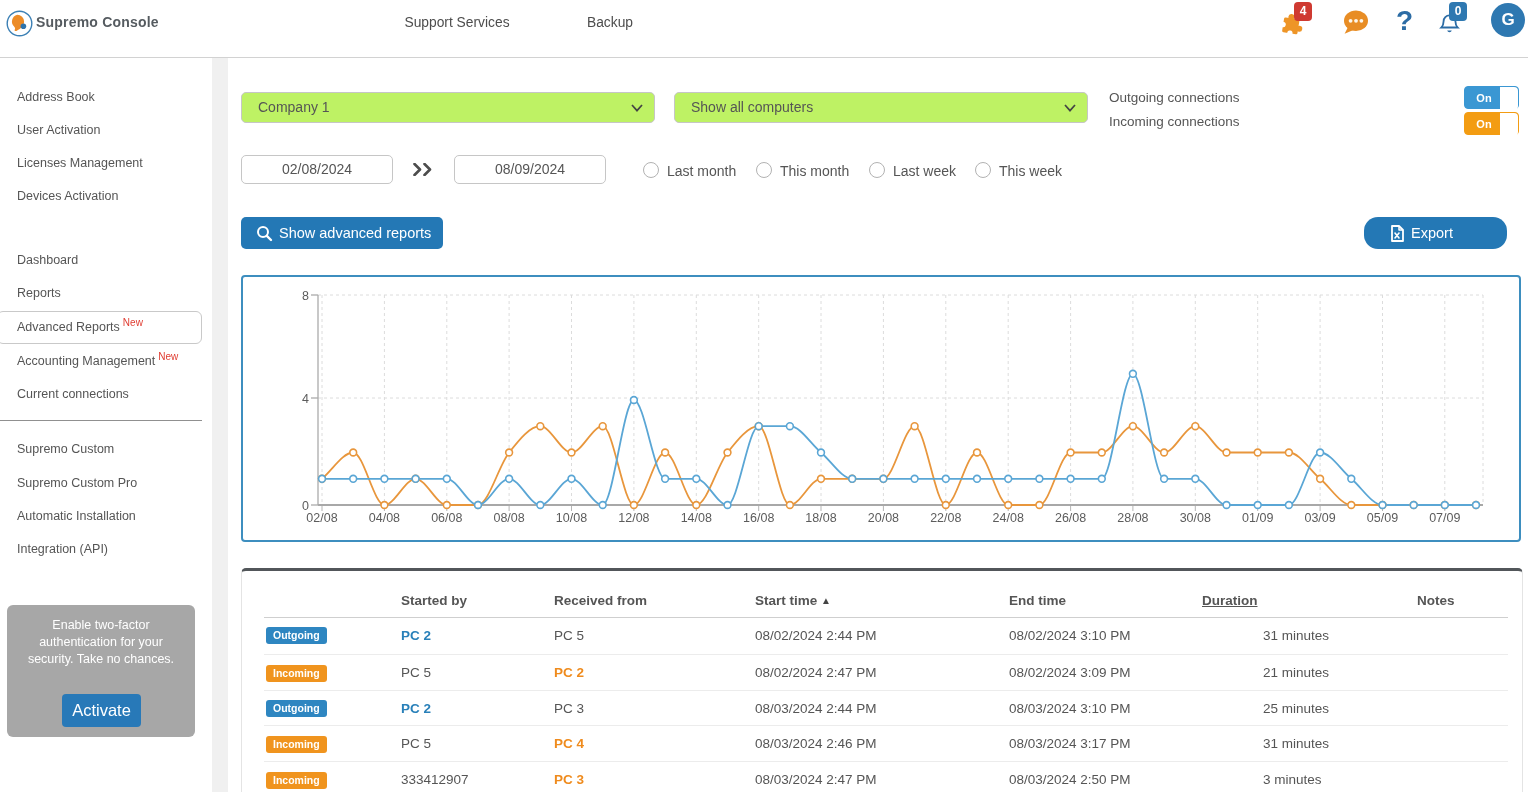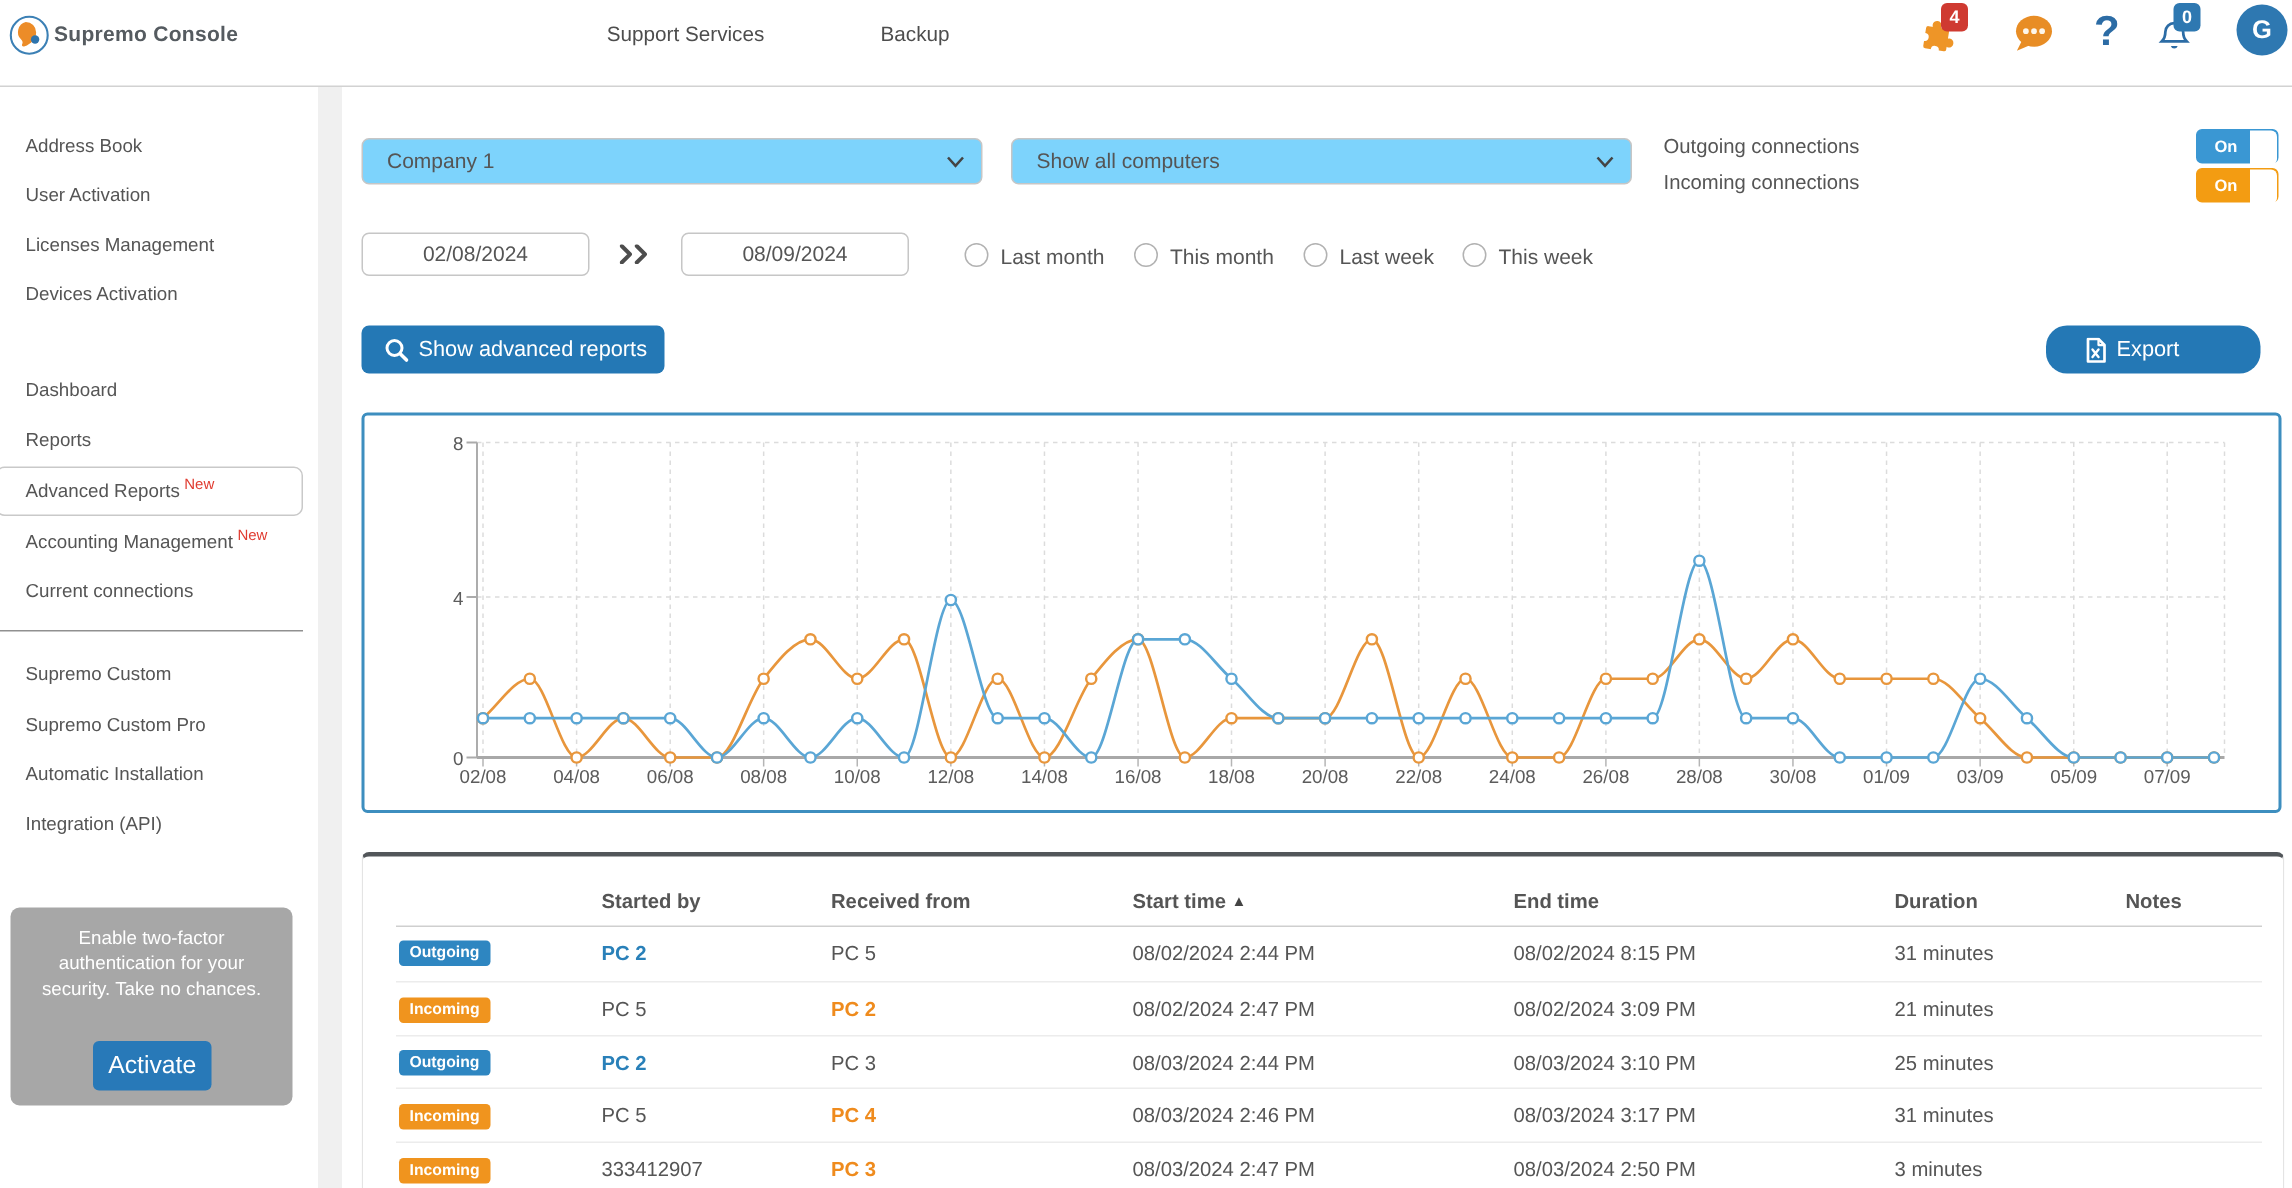--- a/index.html
+++ b/index.html
@@ -32,21 +32,21 @@
   border:1px solid #c9c9c9; border-radius:6px; }
 #side-sep { position:absolute; left:0; top:374px; width:202px; border-top:1px solid #909090; }
 #strip { position:absolute; left:212px; top:46px; width:16px; height:746px; background:#f0f0f0; z-index:3;}
 #tfa { position:absolute; left:7px; top:559px; width:188px; height:132px; background:#a7a7a7;
   border-radius:6px; color:#fff; text-align:center; font-size:12.5px; line-height:17px; padding-top:12px;}
 #tfa .btn { position:absolute; left:55px; top:89px; width:79px; height:33px; background:#2879b8;
   border-radius:4px; color:#fff; font-size:16.5px; line-height:33px; }
 
 
 .sel { position:absolute; top:92px; height:31px; border:1px solid #c6c6c6; border-radius:5px;
-  background:#7dd3fc; font-size:14px; color:#555; line-height:29px; padding-left:16px; }
+  background:#bef264; font-size:14px; color:#555; line-height:29px; padding-left:16px; }
 .sel svg { position:absolute; right:11px; top:11px; }
 .lbl { position:absolute; left:1109px; font-size:13.5px; color:#555; }
 .toggle { position:absolute; left:1464px; width:55px; height:23px; border-radius:4px; }
 .toggle .on { position:absolute; left:0; top:0; width:38px; height:23px; color:#fff;
   font-size:11px; font-weight:700; text-align:center; line-height:23px; }
 .toggle .knob { position:absolute; right:0; top:0; width:18px; height:23px; background:#fff;
   border-radius:0 4px 4px 0; }
 .dinput { position:absolute; top:155px; width:152px; height:29px; border:1px solid #c6c6c6;
   border-radius:5px; background:#fff; font-size:14px; color:#555; line-height:27px; text-align:center;}
 .radio { position:absolute; top:162px; width:16px; height:16px; border:1px solid #b2b2b2;
@@ -342,29 +342,29 @@
 <circle cx="1201.8" cy="228.0" r="3.4" fill="#fff" stroke="#5aa6d5" stroke-width="1.6"></circle>
 <circle cx="1233.0" cy="228.0" r="3.4" fill="#fff" stroke="#5aa6d5" stroke-width="1.6"></circle>
 </svg>
 </div>
 
 <div id="tablebox">
   <div class="th" style="left:159px;">Started by</div>
   <div class="th" style="left:312px;">Received from</div>
   <div class="th" style="left:513px;">Start time <span style="font-size:10px;position:relative;top:-1px;color:#444;">▲</span></div>
   <div class="th" style="left:767px;">End time</div>
-  <div class="th" style="left:1021px;">Duration</div>
+  <div class="th" style="left:960px;text-decoration:underline;">Duration</div>
   <div class="th" style="left:1175px;">Notes</div>
   <div id="thead-line"></div>
   <div class="trow" style="top:46px;height:38px;">
   <div class="tag out" style="top:10px;">Outgoing</div>
   <div class="td bl" style="left:159px;height:38px;line-height:38px;">PC 2</div>
   <div class="td" style="left:312px;height:38px;line-height:38px;">PC 5</div>
   <div class="td" style="left:513px;height:38px;line-height:38px;">08/02/2024 2:44 PM</div>
-  <div class="td" style="left:767px;height:38px;line-height:38px;">08/02/2024 8:15 PM</div>
+  <div class="td" style="left:767px;height:38px;line-height:38px;">08/02/2024 3:10 PM</div>
   <div class="td" style="left:1021px;height:38px;line-height:38px;">31 minutes</div>
   <div class="sep"></div>
 </div>
 <div class="trow" style="top:84px;height:36px;">
   <div class="tag inc" style="top:10px;">Incoming</div>
   <div class="td" style="left:159px;height:36px;line-height:36px;">PC 5</div>
   <div class="td or" style="left:312px;height:36px;line-height:36px;">PC 2</div>
   <div class="td" style="left:513px;height:36px;line-height:36px;">08/02/2024 2:47 PM</div>
   <div class="td" style="left:767px;height:36px;line-height:36px;">08/02/2024 3:09 PM</div>
   <div class="td" style="left:1021px;height:36px;line-height:36px;">21 minutes</div>

